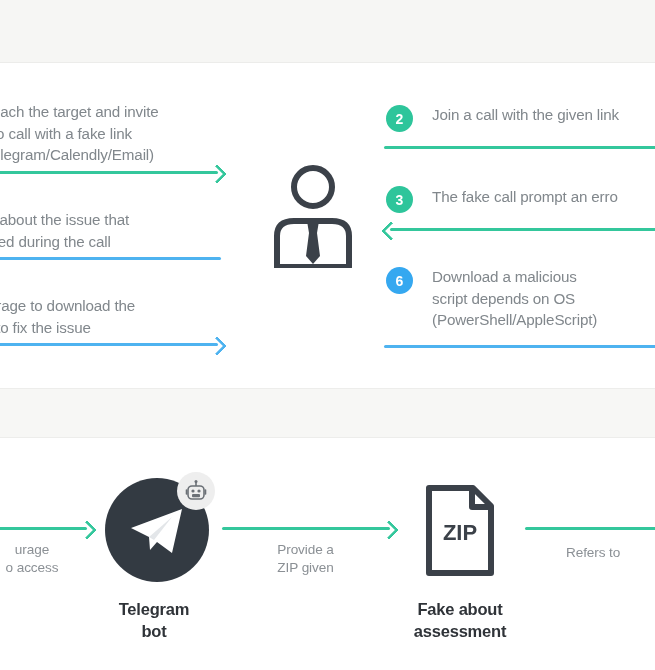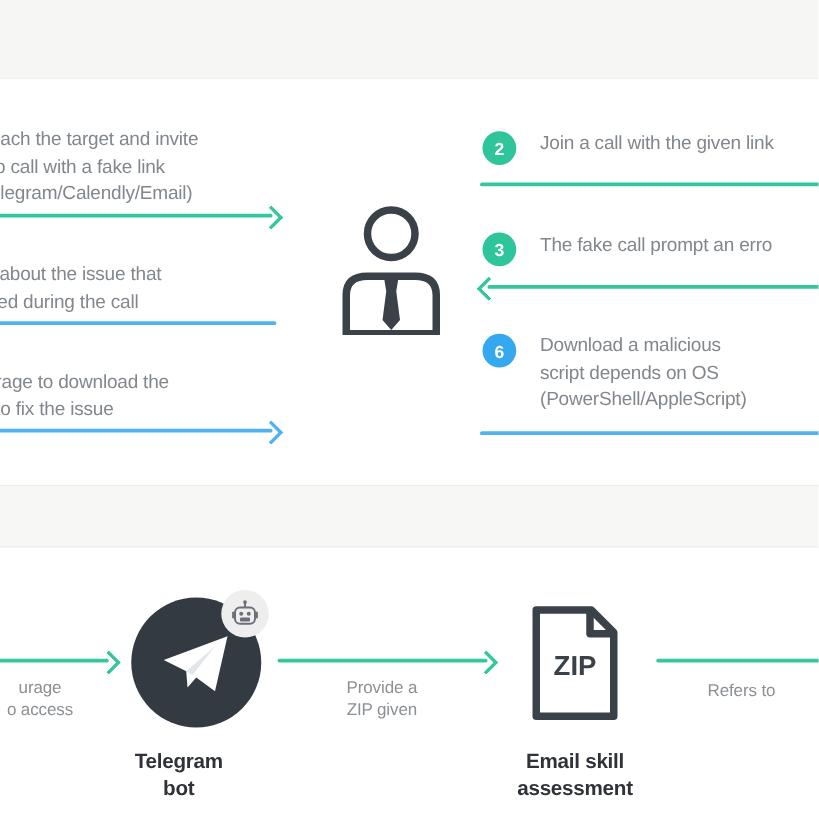--- a/index.html
+++ b/index.html
@@ -212,32 +212,32 @@
     <svg width="24" height="24" viewBox="0 0 24 24">
       <rect x="4" y="7" width="16" height="13" rx="4" fill="none" stroke="#6b7076" stroke-width="1.6"></rect>
       <path d="M12 3 L12 7" stroke="#6b7076" stroke-width="1.6"></path>
       <circle cx="12" cy="2.6" r="1.5" fill="#6b7076"></circle>
       <circle cx="9" cy="12" r="1.6" fill="#6b7076"></circle>
       <circle cx="15" cy="12" r="1.6" fill="#6b7076"></circle>
       <rect x="8" y="15" width="8" height="3.2" rx="1" fill="#6b7076"></rect>
       <path d="M2.5 11 L2.5 15 M21.5 11 L21.5 15" stroke="#6b7076" stroke-width="1.6" stroke-linecap="round"></path>
     </svg>
   </div>
-  <div class="node-label" style="left:81px; top:598px; width:124px;">Telegram
+  <div class="node-label" style="left:92px; top:598px; width:124px;">Telegram
 bot</div>
 
   <div class="line green" style="left:222px; top:527px; width:168px;"></div>
   <div class="head green right" style="left:382px; top:523px;"></div>
   <div class="flow-label" style="left:248px; top:541px; width:115px;">Provide a
 ZIP given</div>
 
   <svg id="zip-icon" viewBox="0 0 70 93">
     <path d="M4 4 L48 4 L66 22 L66 89 L4 89 Z" fill="#ffffff" stroke="#3b4149" stroke-width="6" stroke-linejoin="round"></path>
     <path d="M47 5 L47 23 L65 23" fill="none" stroke="#3b4149" stroke-width="6" stroke-linejoin="round"></path>
     <text x="35" y="56" text-anchor="middle" font-family="Liberation Sans, sans-serif" font-size="22" font-weight="700" fill="#3b4149">ZIP</text>
   </svg>
-  <div class="node-label" style="left:398px; top:598px; width:124px;">Email skill
+  <div class="node-label" style="left:398px; top:598px; width:124px;">Fake about
 assessment</div>
 
   <div class="line green" style="left:525px; top:527px; width:140px;"></div>
   <div class="flow-label" style="left:566px; top:544px; width:110px; text-align:left;">Refers to</div>
 
 </div>
 
 </body></html>

